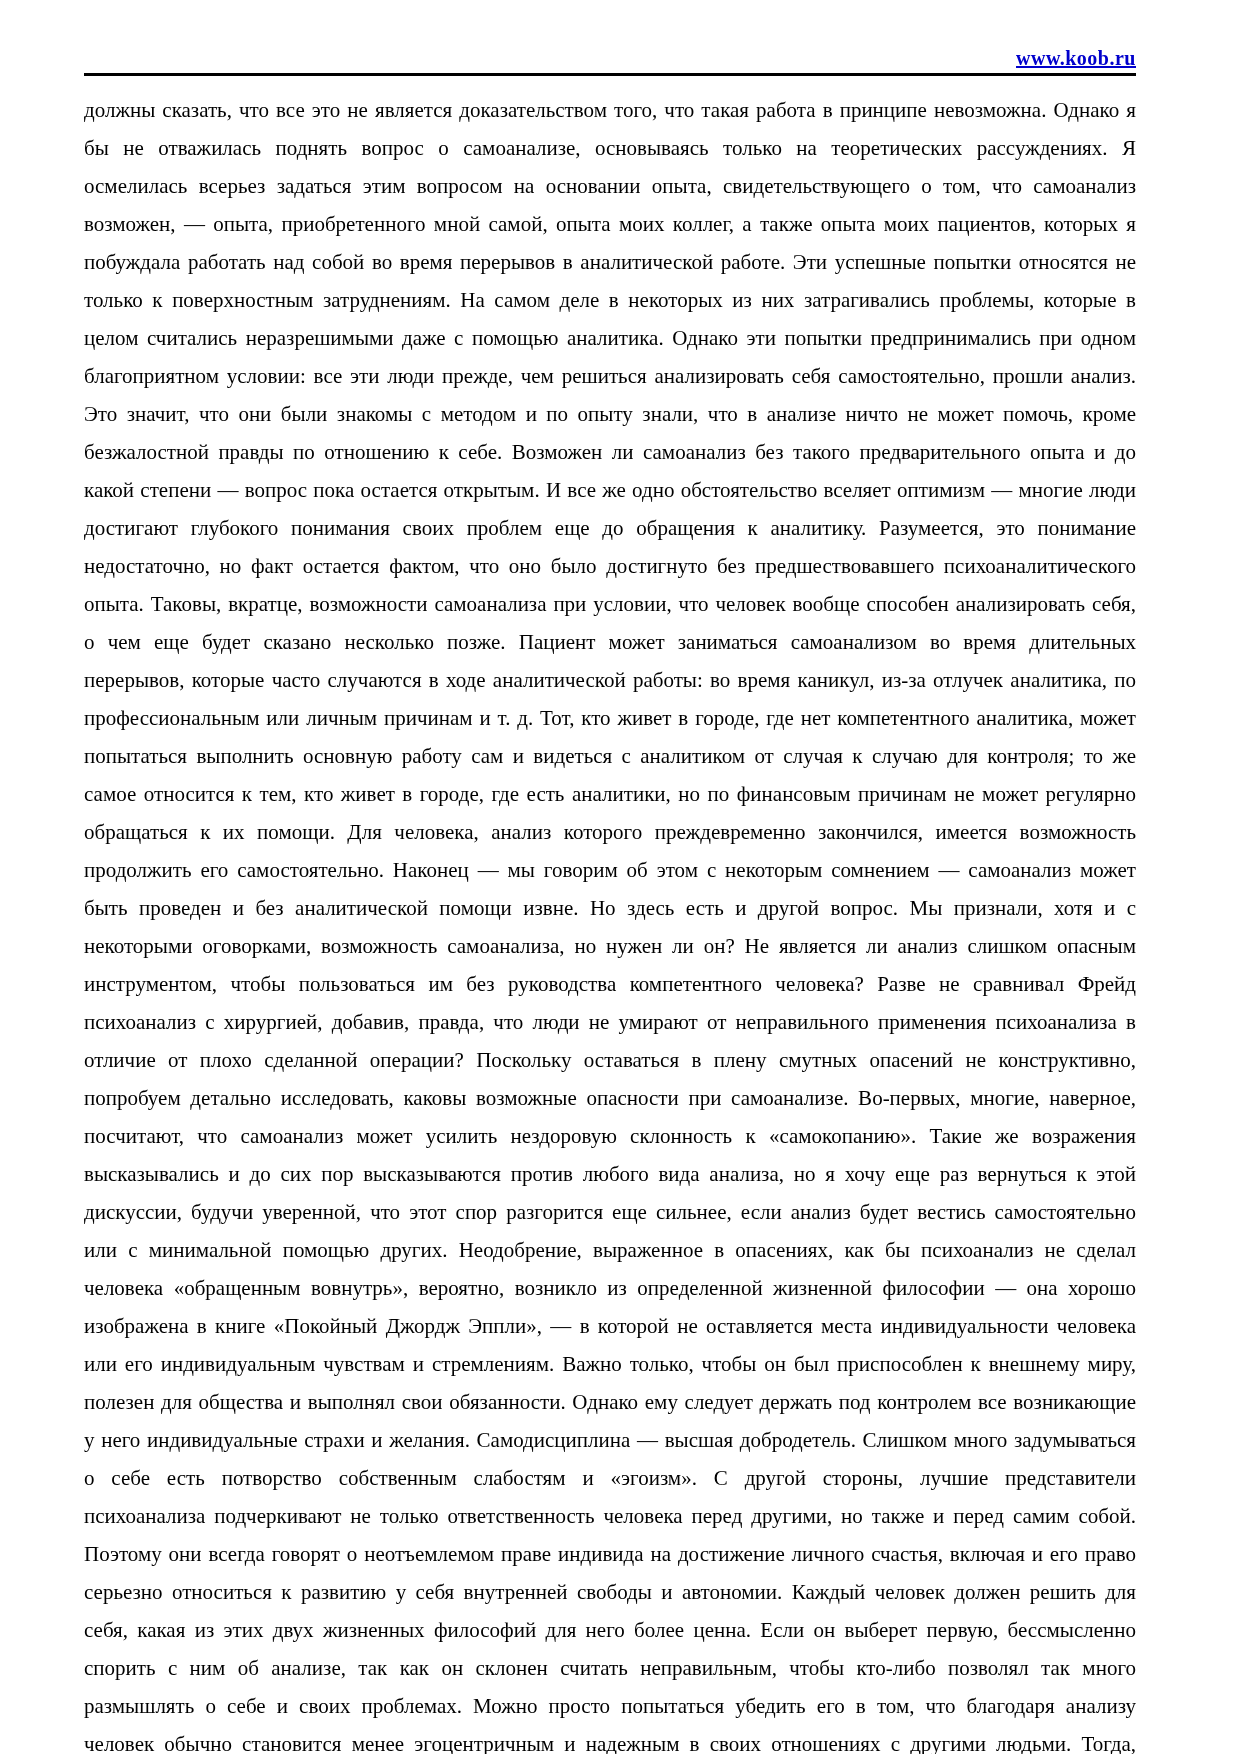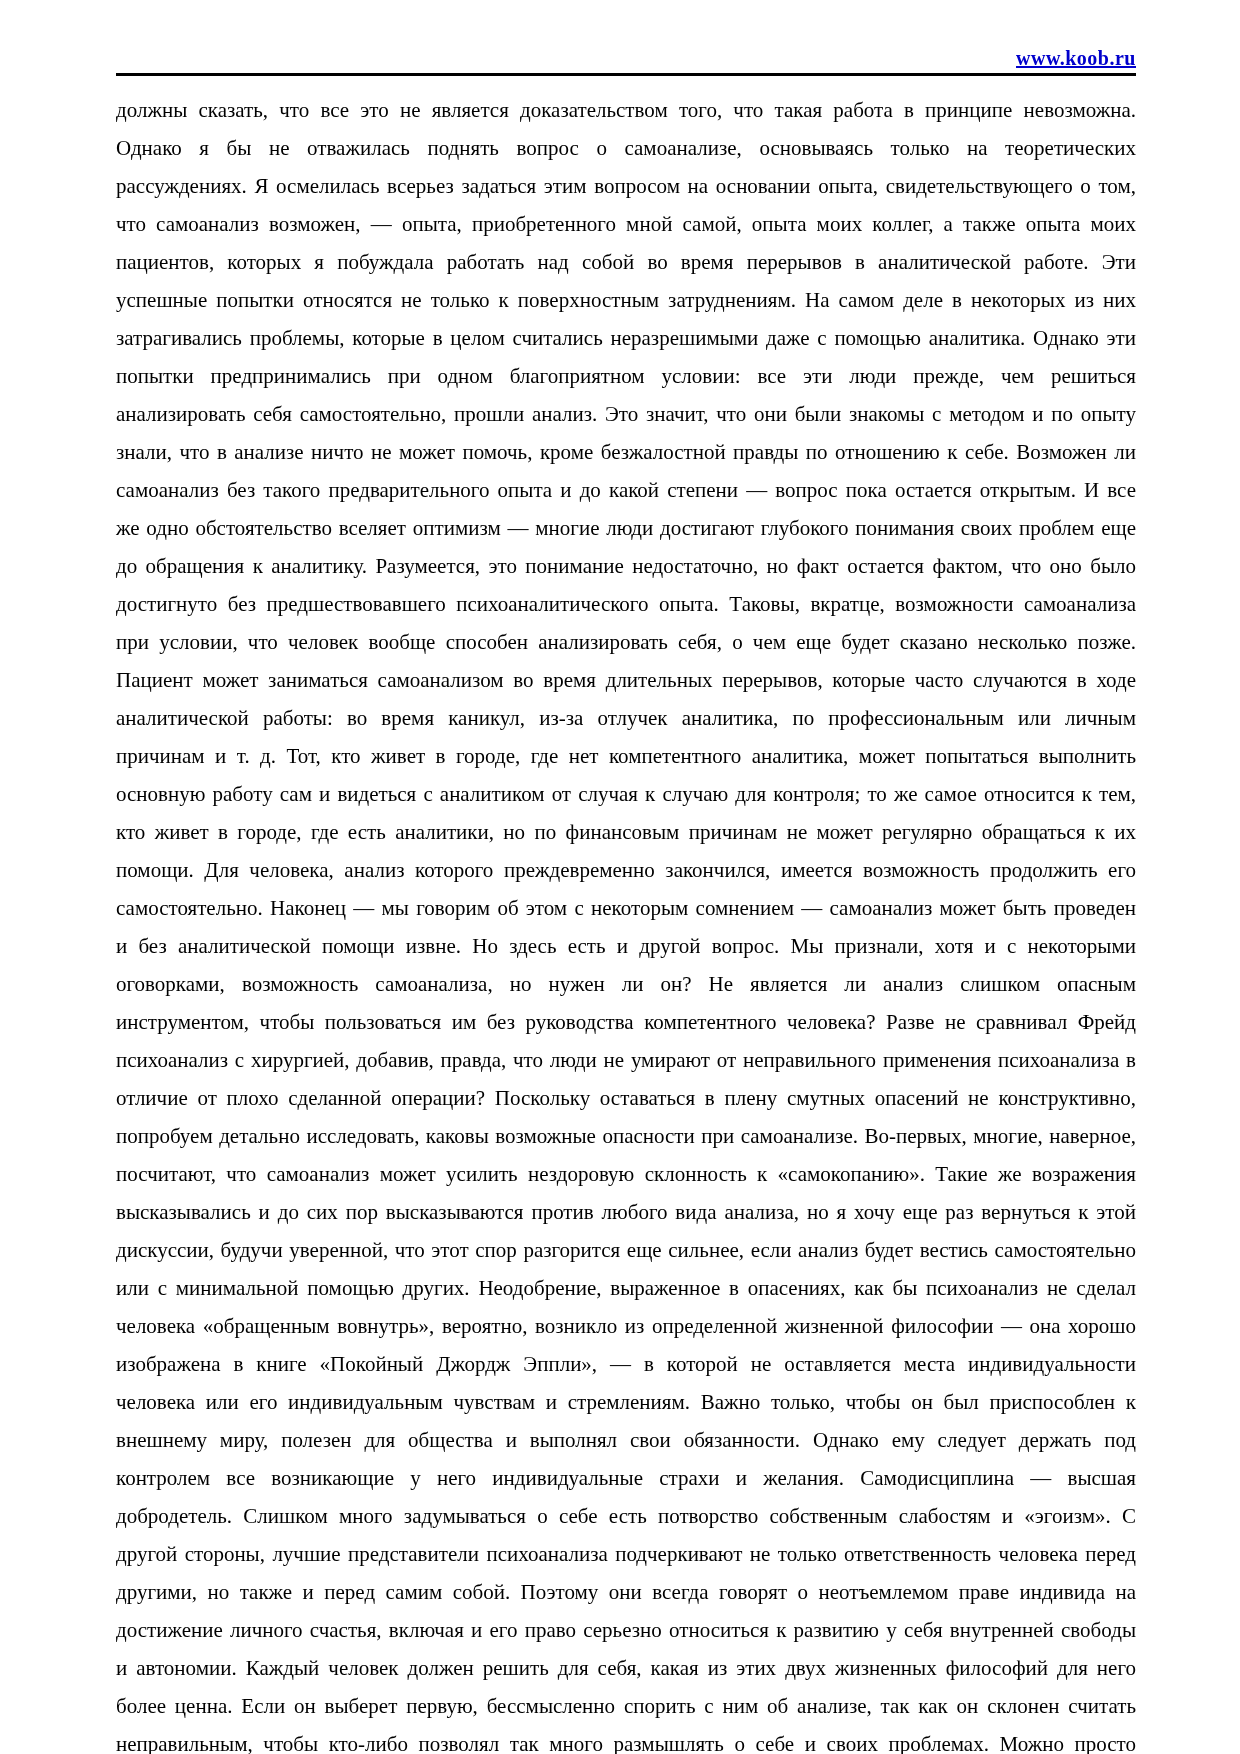--- a/index.html
+++ b/index.html
@@ -8,21 +8,21 @@
     background: #ffffff;
   }
   .page {
     position: relative;
     width: 1240px;
     height: 1754px;
     margin: 0 auto;
     background: #ffffff;
     overflow: hidden;
     box-sizing: border-box;
-    padding: 0 104px 0 116px;
+    padding: 0 104px 0 84px;
     font-family: "Liberation Serif", "DejaVu Serif", serif;
     color: #000000;
   }
   .header {
     padding-top: 48px;
     text-align: right;
     line-height: 1;
   }
   .koob-link {
     font-family: "Liberation Serif", "DejaVu Serif", serif;

